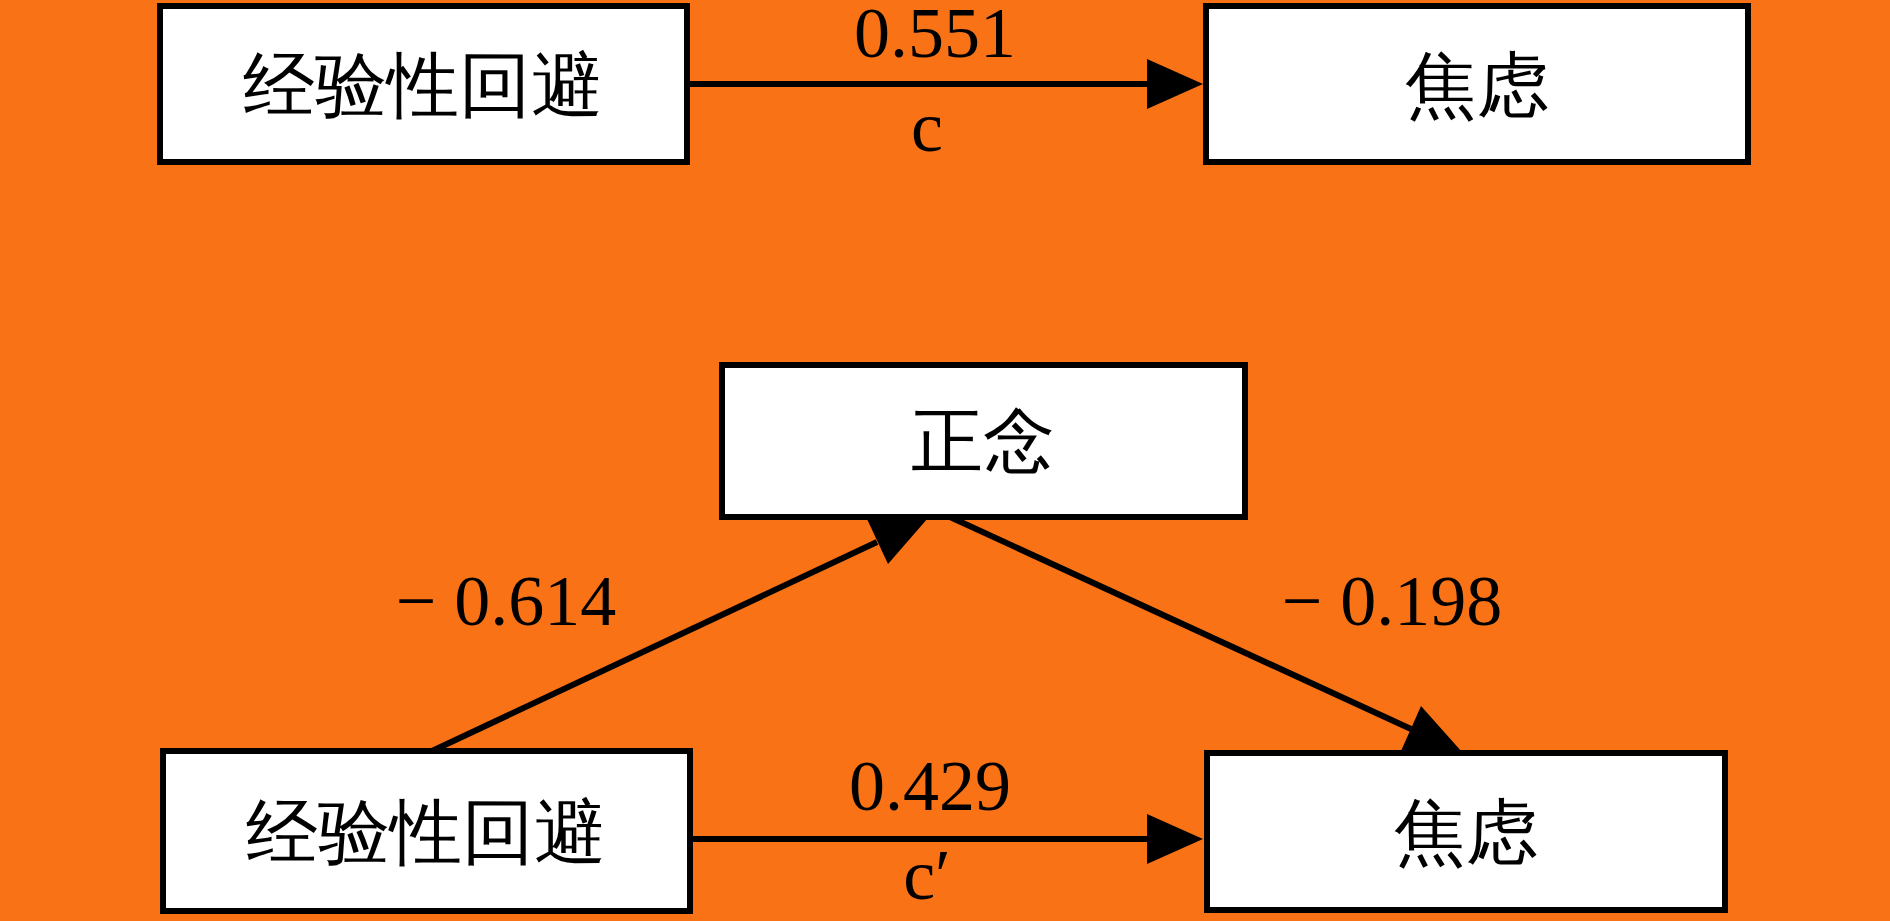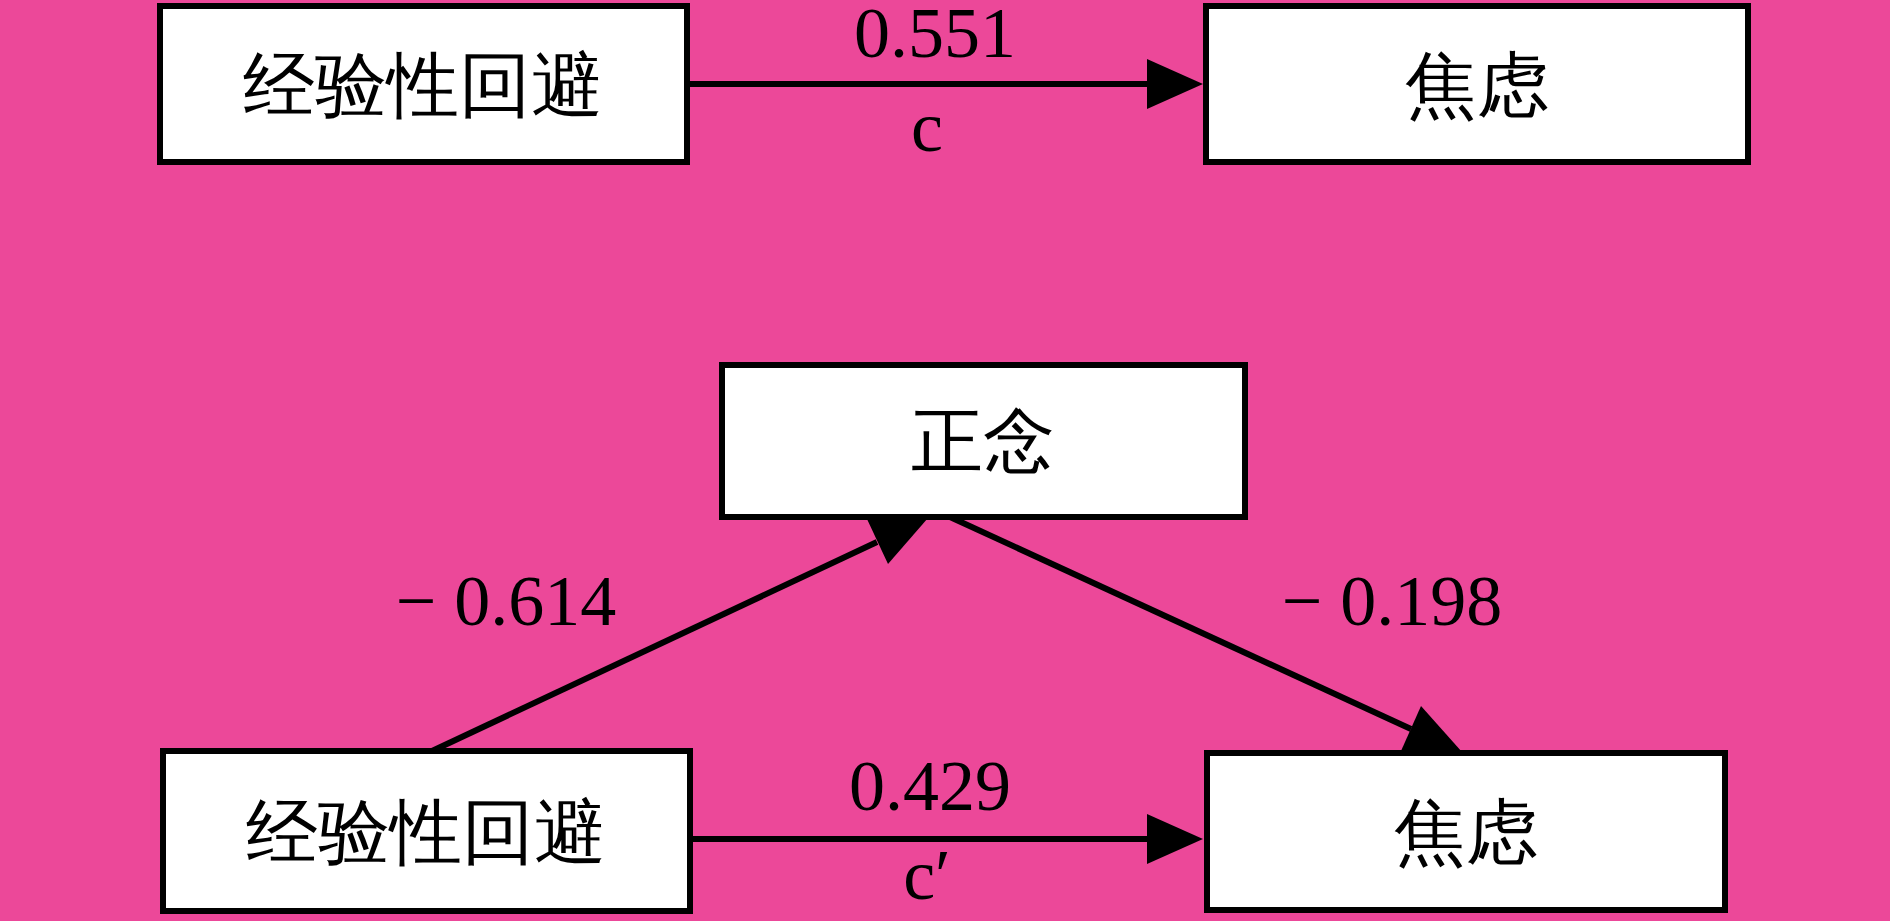--- a/index.html
+++ b/index.html
@@ -4,21 +4,21 @@
 <style>
   html, body {
     margin: 0;
     padding: 0;
     background: #ffffff;
   }
   .canvas {
     position: relative;
     width: 1890px;
     height: 921px;
-    background: #ec4899;
+    background: #f97316;
     overflow: hidden;
   }
   svg.diagram {
     display: block;
     width: 1890px;
     height: 921px;
   }
   svg.diagram rect.node {
     fill: #ffffff;
     stroke: #000000;

